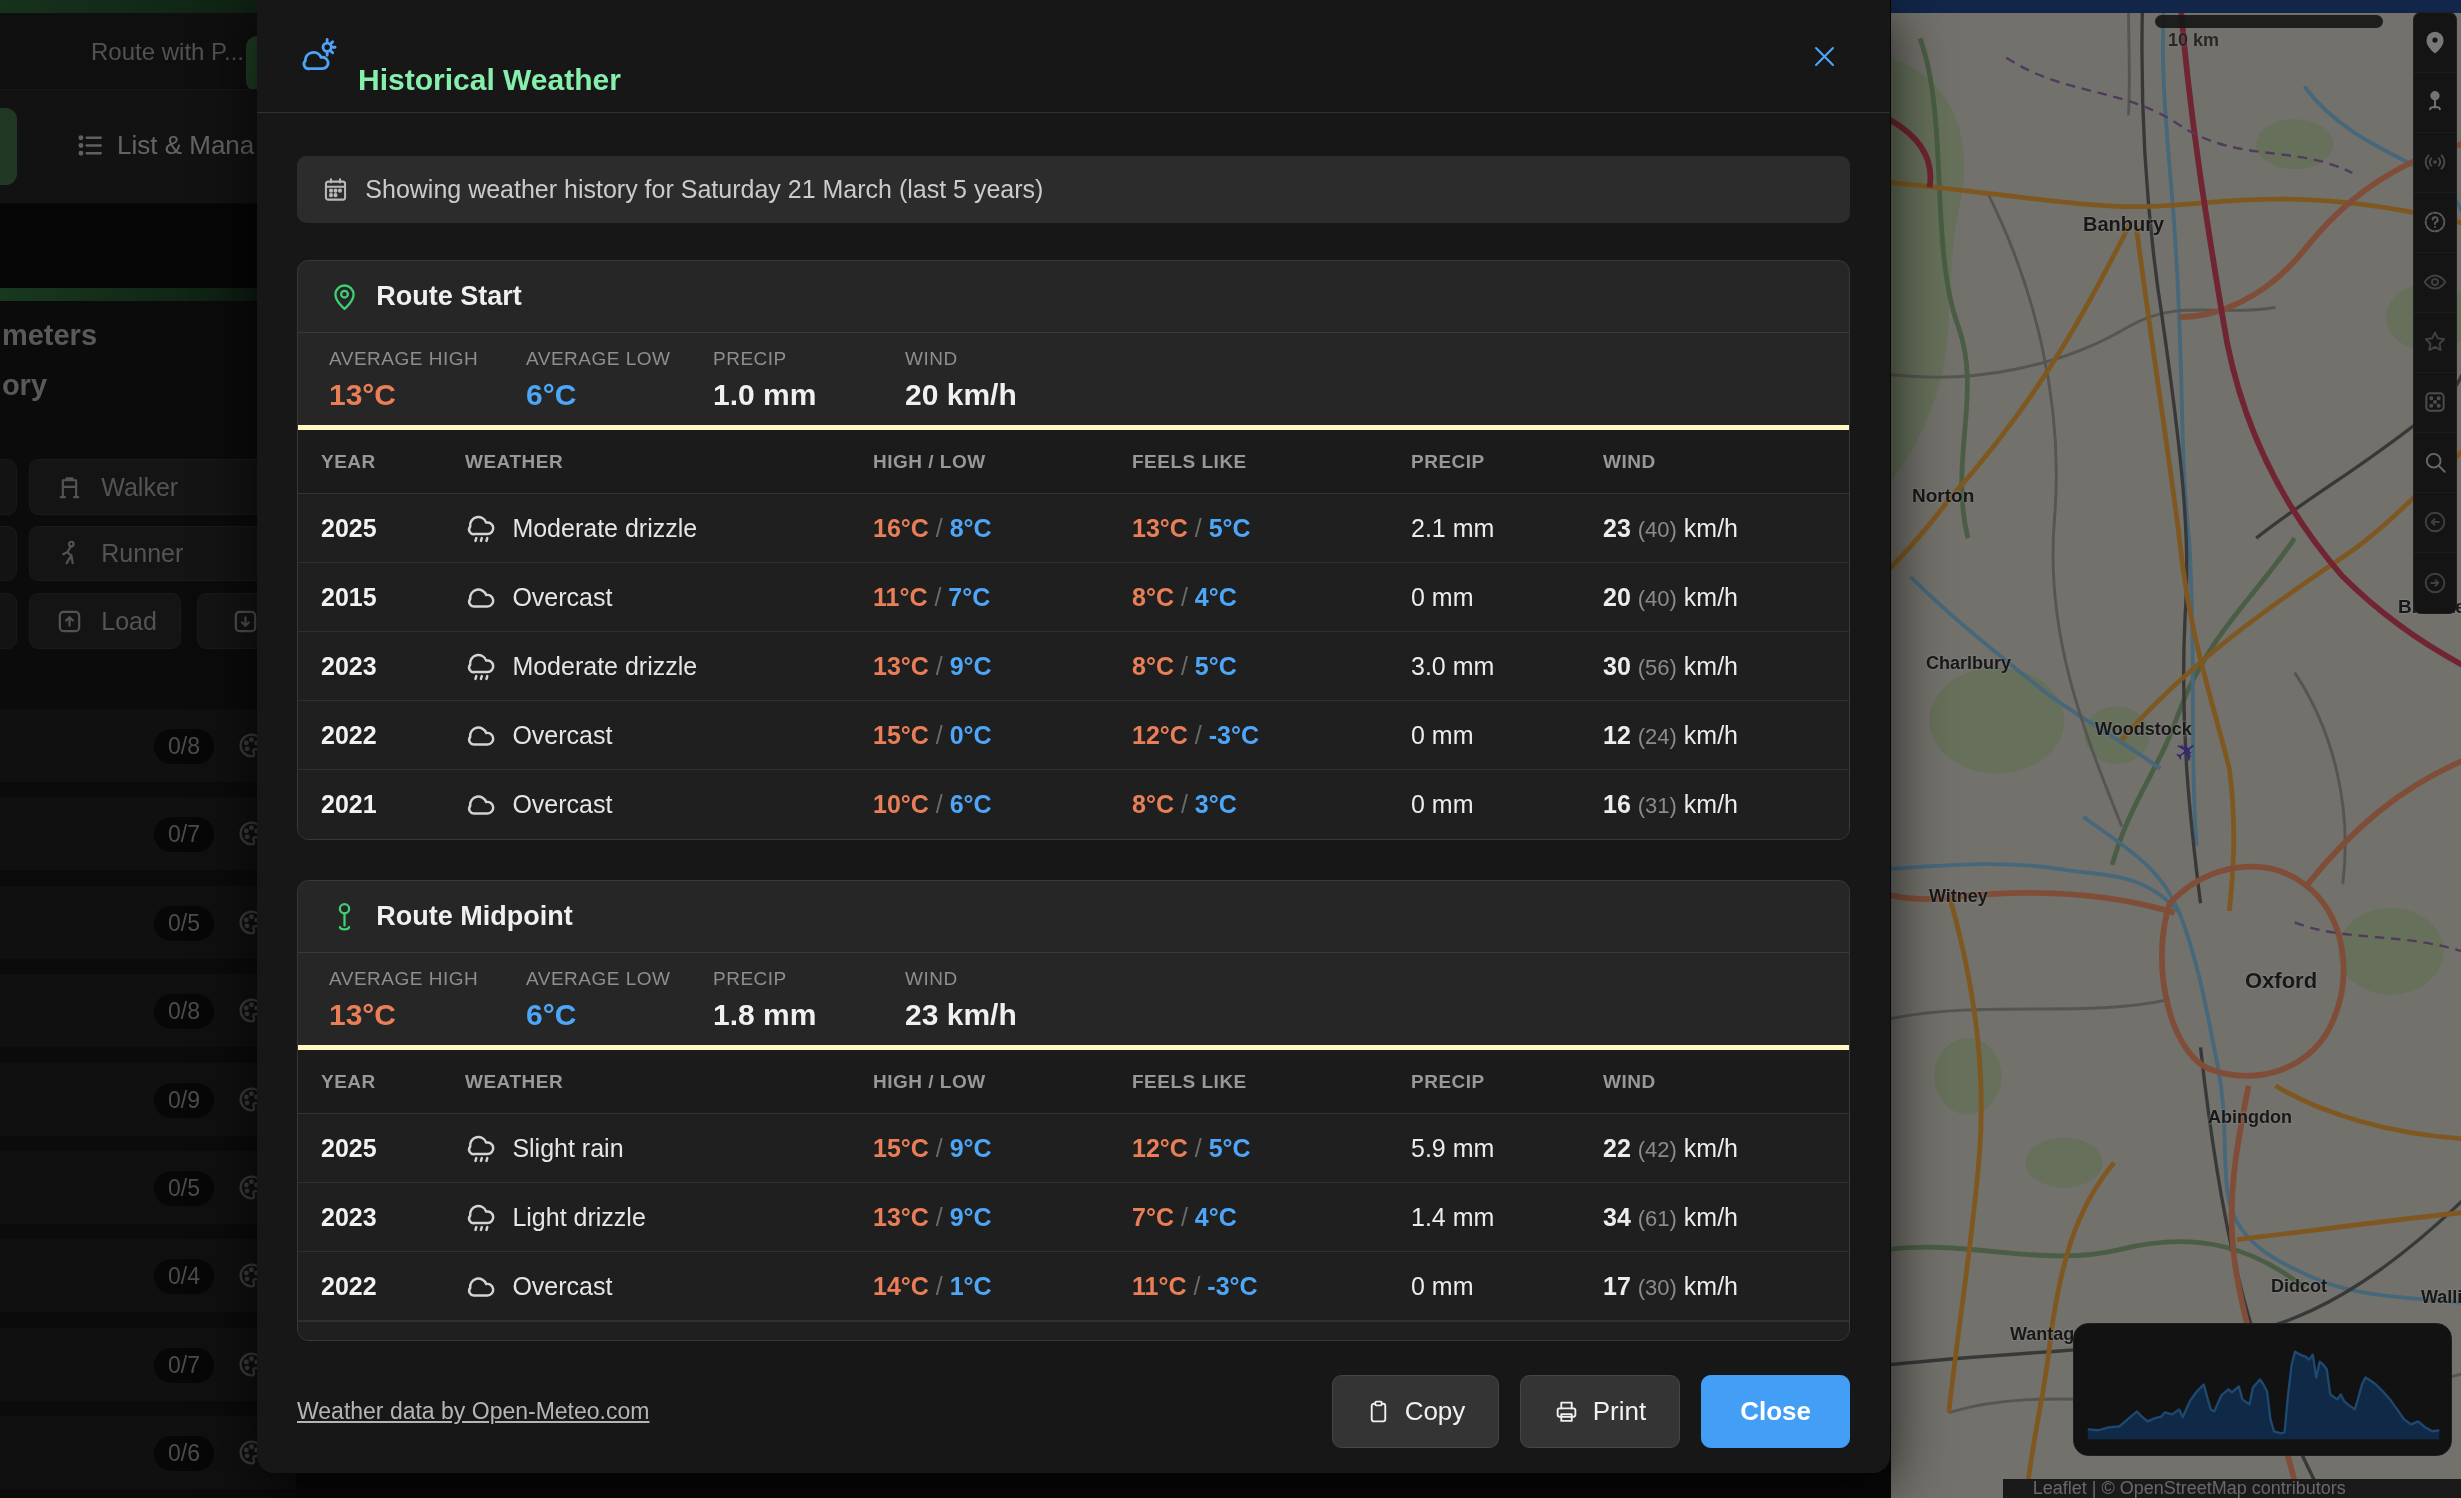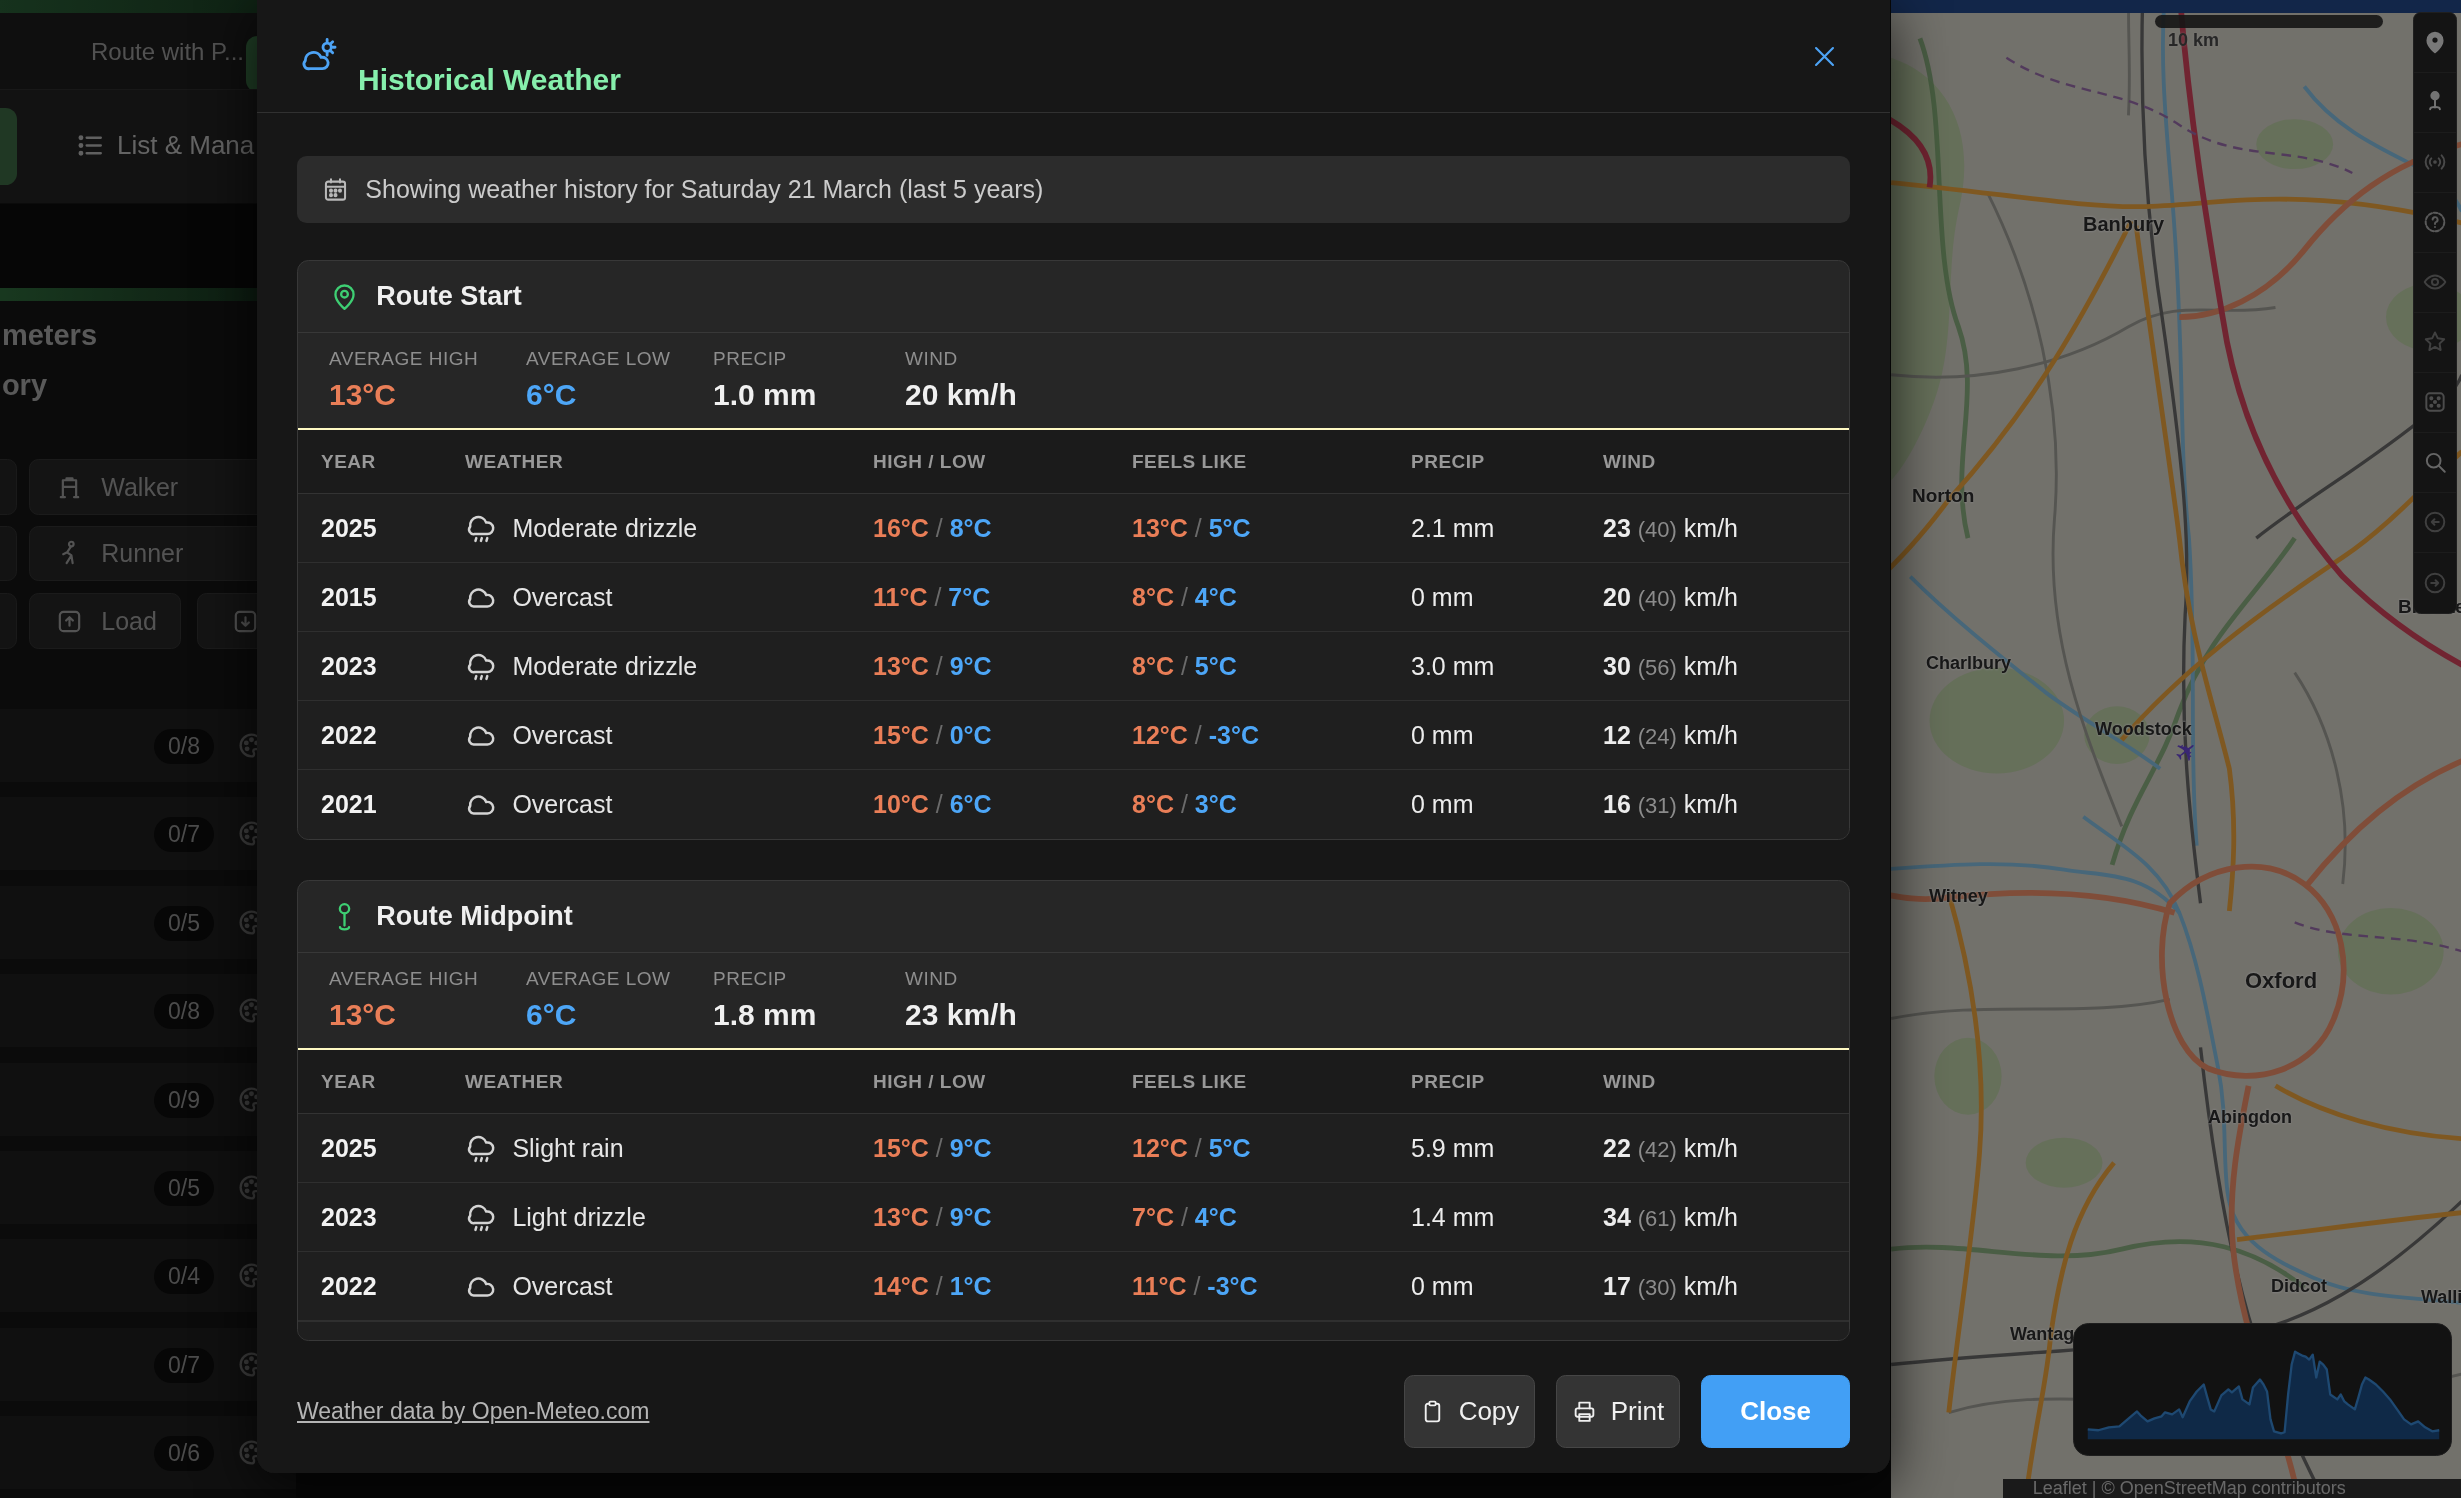--- a/index.html
+++ b/index.html
@@ -67,21 +67,21 @@
   .m-close .ic { width:29px; height:29px; }
   .m-body { position:absolute; left:0; top:114px; right:0; bottom:123px; overflow:hidden; padding:42px 40px 0 40px; }
   .infobar { height:67px; background:#2c2c2c; border-radius:9.6px; display:flex; align-items:center; gap:16.3px; padding:0 25px; margin-bottom:37px; }
   .infobar .ic { width:27px; height:27px; color:#b9b9b9; flex:none; }
   .infobar .txt { font-size:25px; color:#cbcbcb; }
 
   .card { background:#262626; border:1px solid #383838; border-radius:11.5px; margin-bottom:40px; overflow:hidden; }
   .card-head { height:72px; display:flex; align-items:center; gap:16.3px; padding-left:31px; border-bottom:1px solid #383838; }
   .card-head .ic { width:31px; height:31px; color:#3ecf73; flex:none; }
   .card-head .ttl { font-size:27px; font-weight:bold; color:#f0f0f0; }
-  .stats { height:97px; display:grid; grid-template-columns:197px 187px 192px 1fr; padding:15.4px 0 0 31px; border-bottom:2px solid #fef9c3; }
+  .stats { height:97px; display:grid; grid-template-columns:197px 187px 192px 1fr; padding:15.4px 0 0 31px; border-bottom:5px solid #fef9c3; }
   .stat .lbl { font-size:19px; color:#8e8e8e; letter-spacing:0.5px; margin-bottom:7.7px; }
   .stat .val { font-size:30px; font-weight:bold; color:#f0f0f0; }
   .stat .val.hi { color:#e97e57; }
   .stat .val.lo { color:#4da6f7; }
   .thead { height:64px; background:#1b1b1b; display:grid; grid-template-columns:144px 408px 259px 279px 192px 1fr; align-items:center; padding-left:23px; border-bottom:1px solid #333; }
   .thead div { font-size:19px; font-weight:bold; color:#989898; letter-spacing:0.5px; }
   .trow { height:69px; background:#1f1f1f; display:grid; grid-template-columns:144px 408px 259px 279px 192px 1fr; align-items:center; padding-left:23px; border-bottom:1px solid #2f2f2f; }
   .trow:last-child { border-bottom:none; }
   .c-year { font-size:25px; font-weight:bold; color:#f2f2f2; }
   .c-weather { display:flex; align-items:center; gap:14.4px; font-size:25px; color:#e6e6e6; }
@@ -91,21 +91,21 @@
   .c-temp .sep { color:#6a6a6a; font-weight:normal; }
   .c-temp .lo { color:#4da6f7; }
   .c-precip { font-size:25px; color:#ececec; }
   .c-wind { font-size:25px; color:#ececec; }
   .c-wind .gust { color:#8b8b8b; font-size:22px; }
   .row-stub { height:19px; background:#1f1f1f; border-top:1px solid #2f2f2f; }
 
   .m-footer { position:absolute; left:0; bottom:0; width:100%; height:123px; background:#171717; border-radius:0 0 17.3px 17.3px; display:flex; align-items:center; padding:0 40px; }
   .m-link { font-size:23px; color:#b5b5b5; text-decoration:underline; cursor:pointer; }
   .f-btns { margin-left:auto; display:flex; gap:21px; }
-  .fbtn { height:73px; border-radius:9.6px; display:flex; align-items:center; justify-content:center; gap:13.4px; font-size:26px; cursor:pointer; border:1px solid #464646; background:#343434; color:#f0f0f0; padding:0 15px; font-family:"Liberation Sans",sans-serif; }
+  .fbtn { height:73px; border-radius:9.6px; display:flex; align-items:center; justify-content:center; gap:13.4px; font-size:26px; cursor:pointer; border:1px solid #464646; background:#343434; color:#f0f0f0; padding:0 33px; font-family:"Liberation Sans",sans-serif; }
   .fbtn .ic { width:25px; height:25px; }
   .fbtn.primary { background:#429ff5; border-color:#429ff5; color:#fff; padding:0 38px; font-weight:bold; }
 
   svg { display:block; }
 </style>
 </head>
 <body>
 
 <div id="screen">
 

